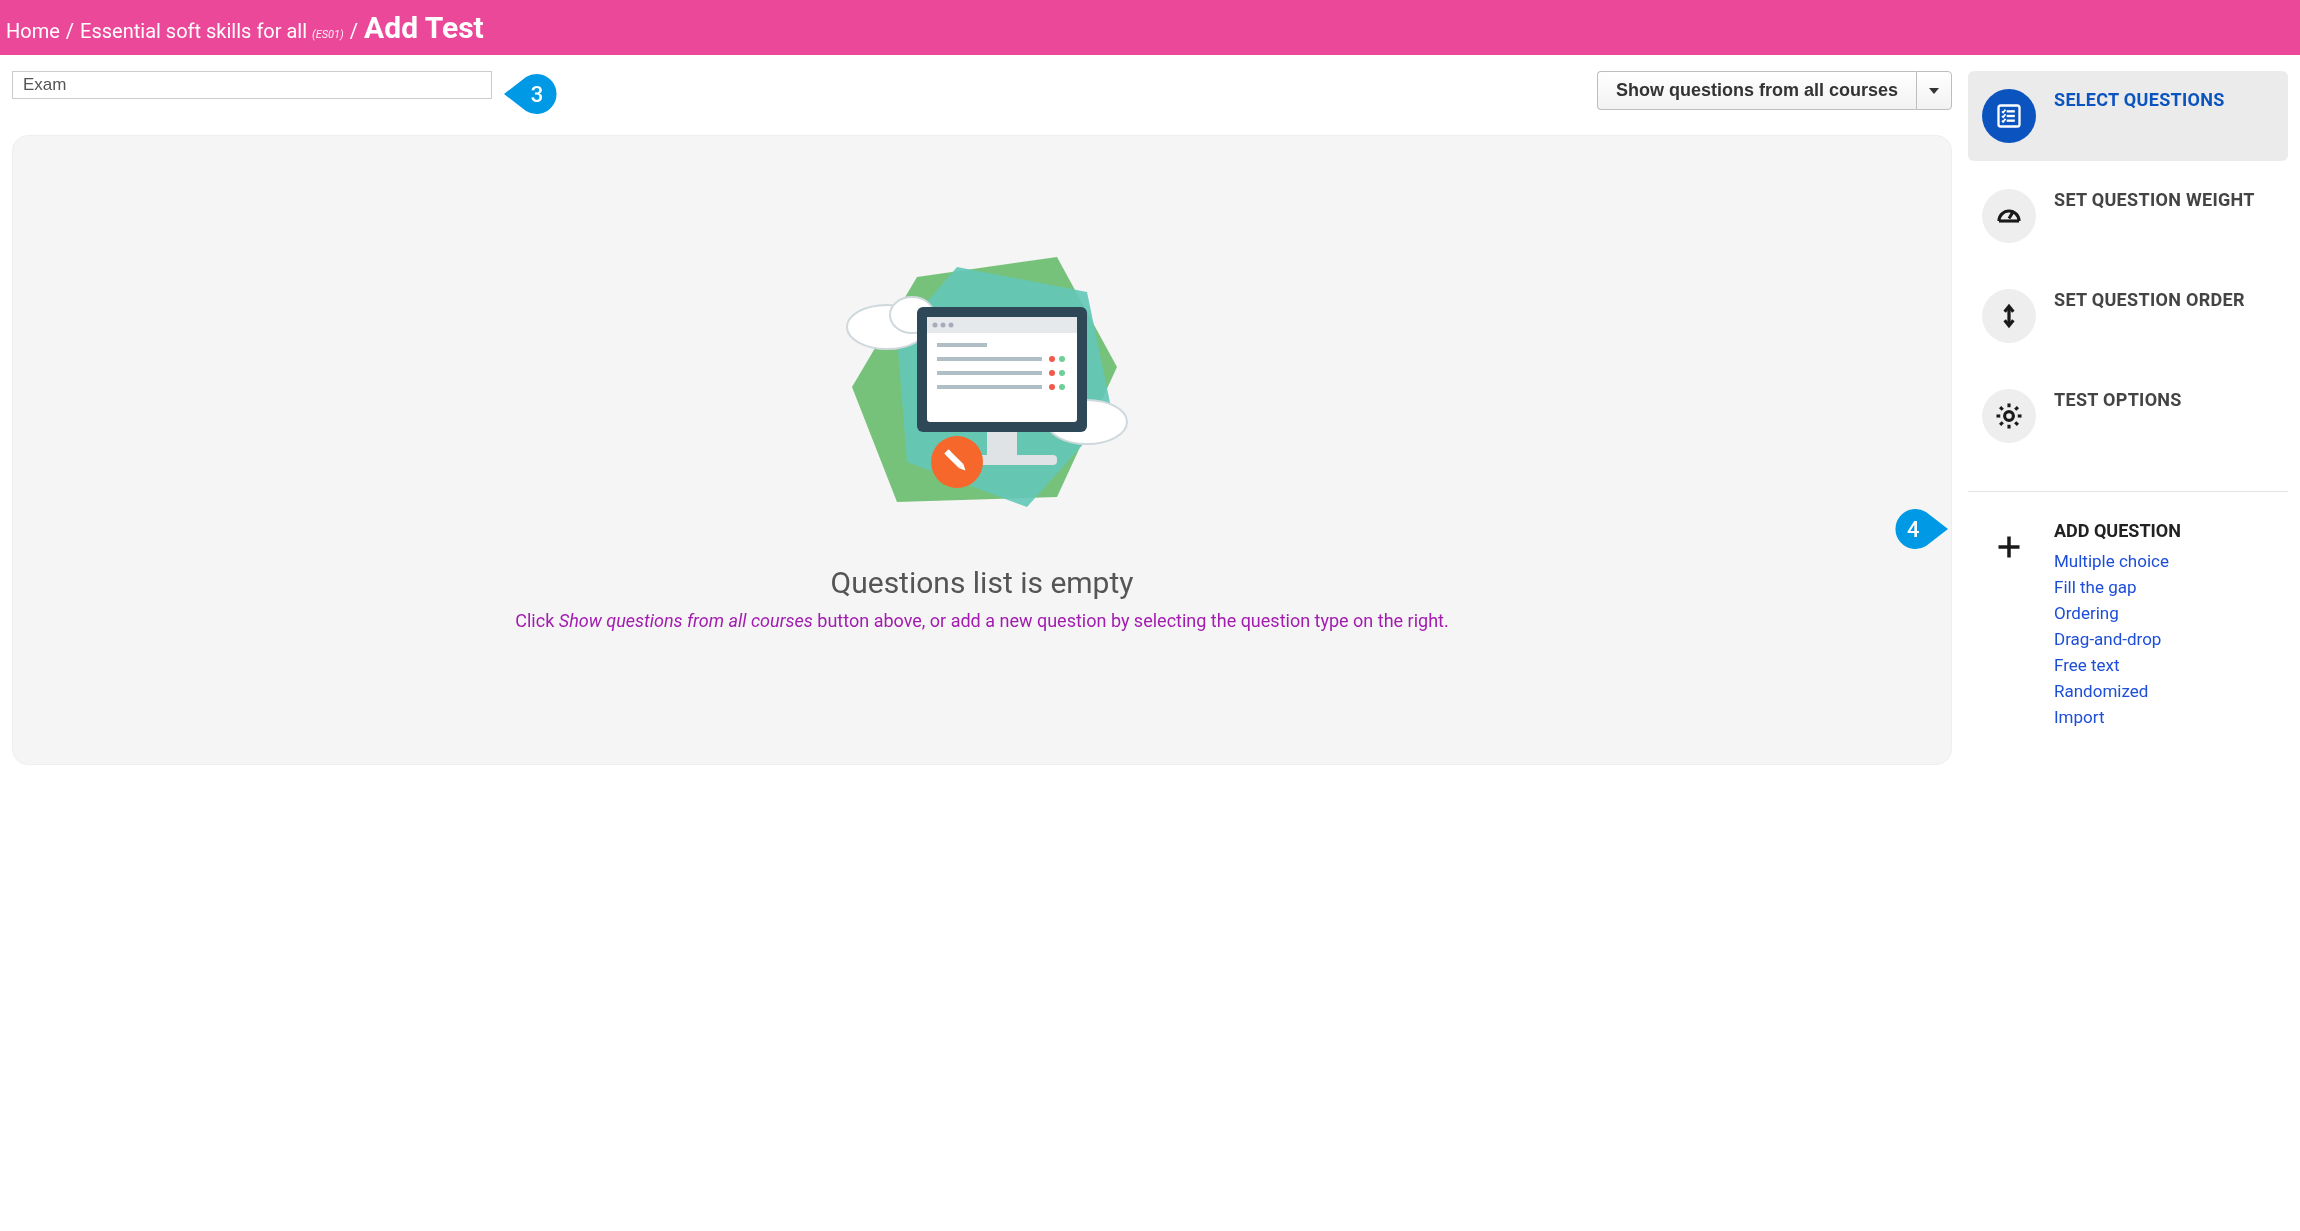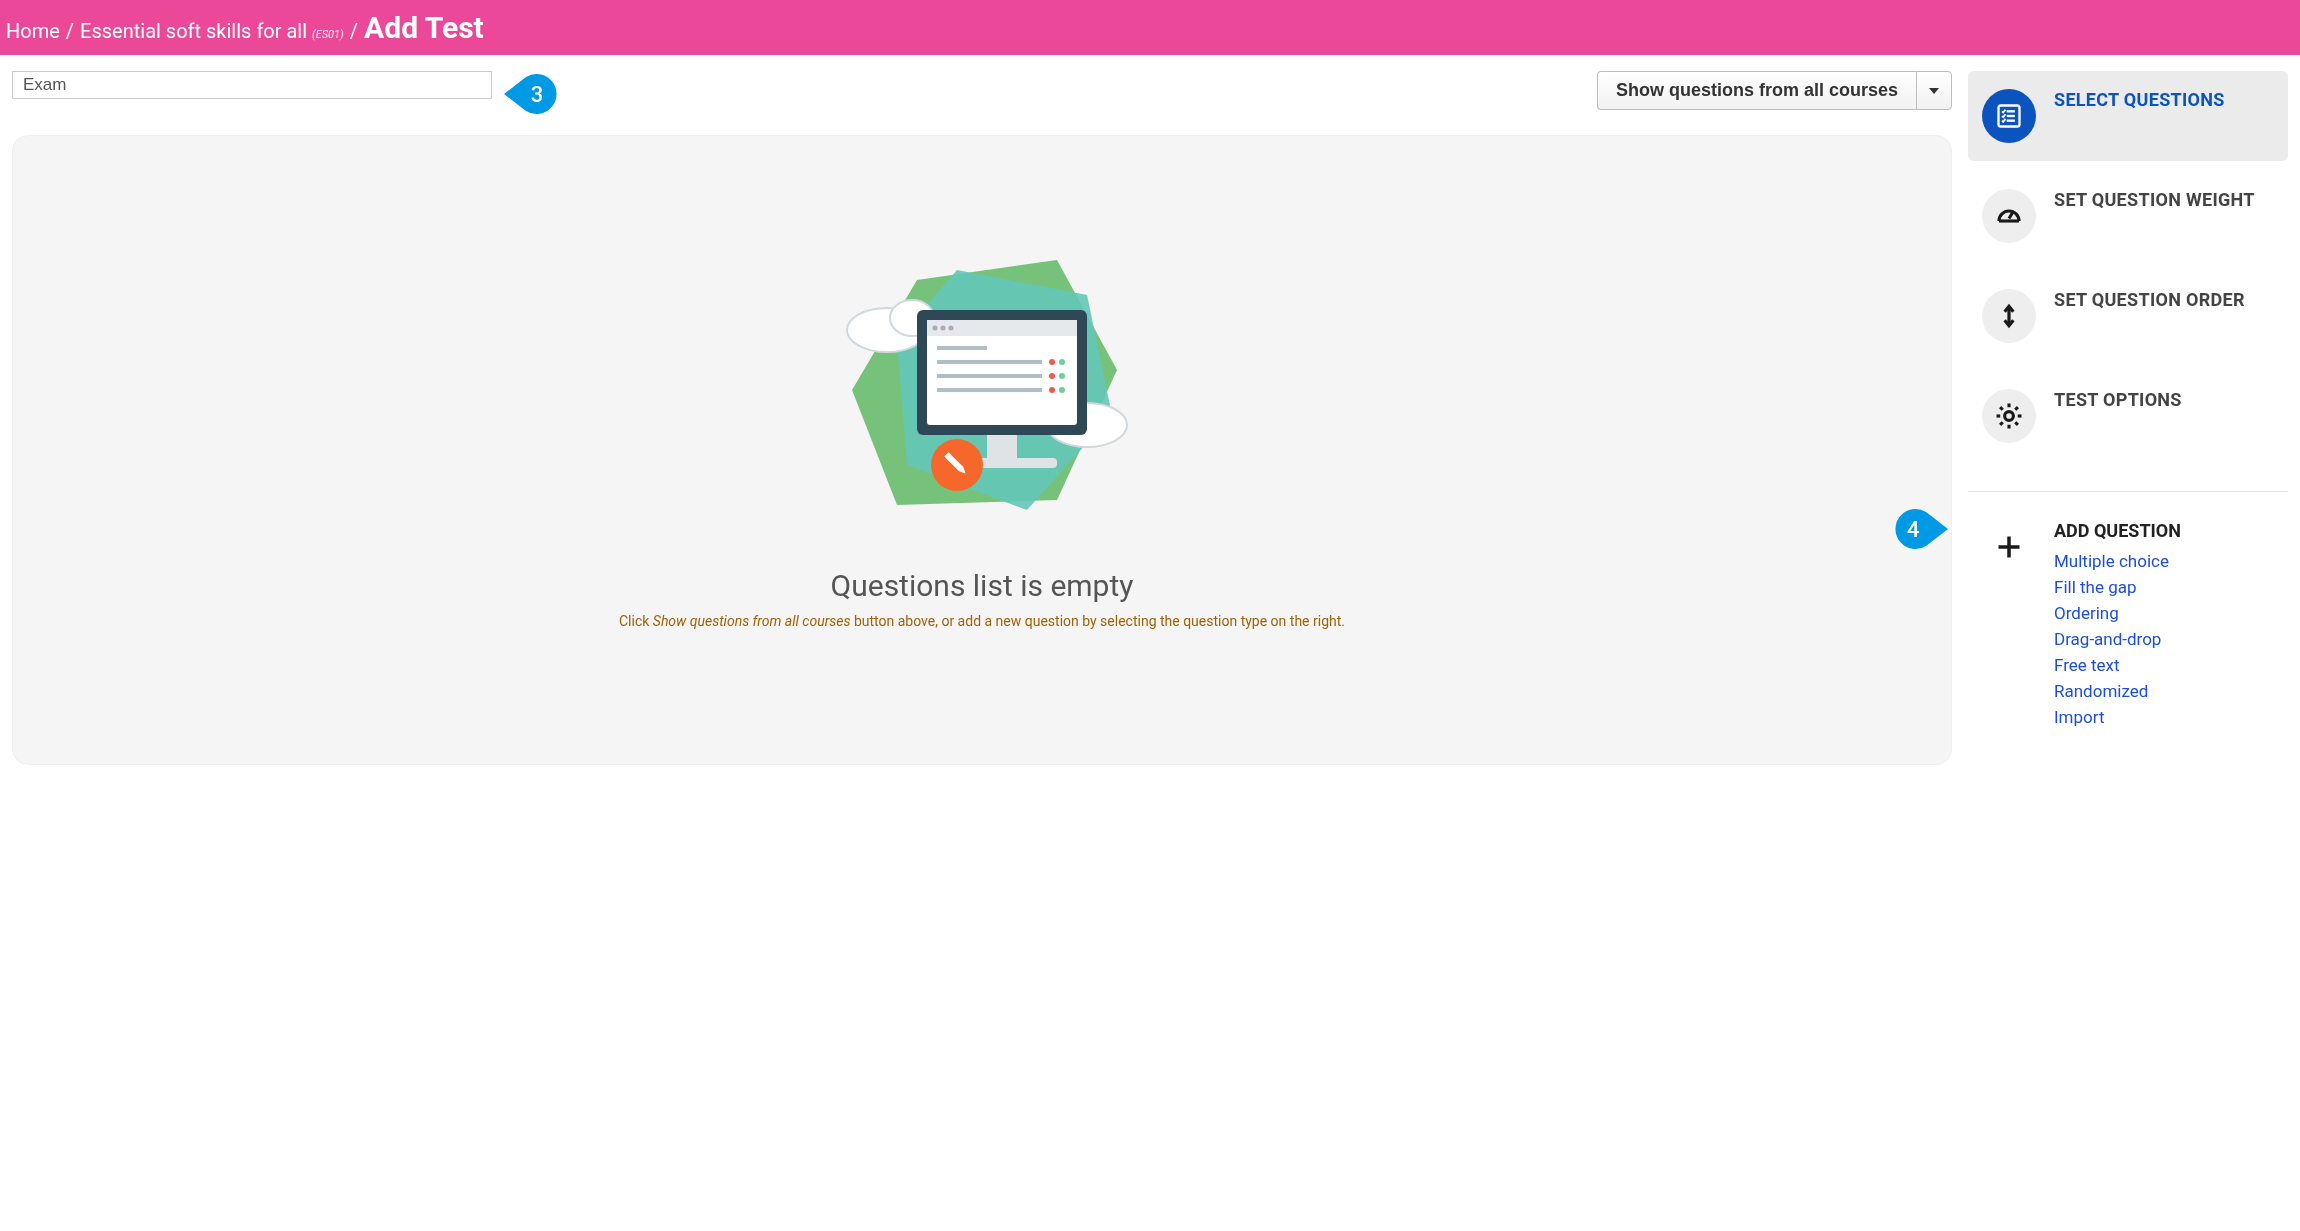--- a/index.html
+++ b/index.html
@@ -110,21 +110,21 @@
     border-radius: 16px;
     min-height: 630px;
     display: flex;
     flex-direction: column;
     align-items: center;
     justify-content: center;
     padding: 28px 20px 60px;
   }
   .illus { width: 310px; height: 300px; margin-bottom: 28px; }
   .empty-title { font-size: 30px; color: #555; margin-bottom: 10px; font-weight: 400; }
-  .empty-desc { font-size: 14px; color: #a16207; text-align: center; }
+  .empty-desc { font-size: 18px; color: #a21caf; text-align: center; }
   .empty-desc em { font-style: italic; }
 
   .sidebar {
     width: 320px;
     display: flex;
     flex-direction: column;
     gap: 10px;
     position: relative;
   }
 

